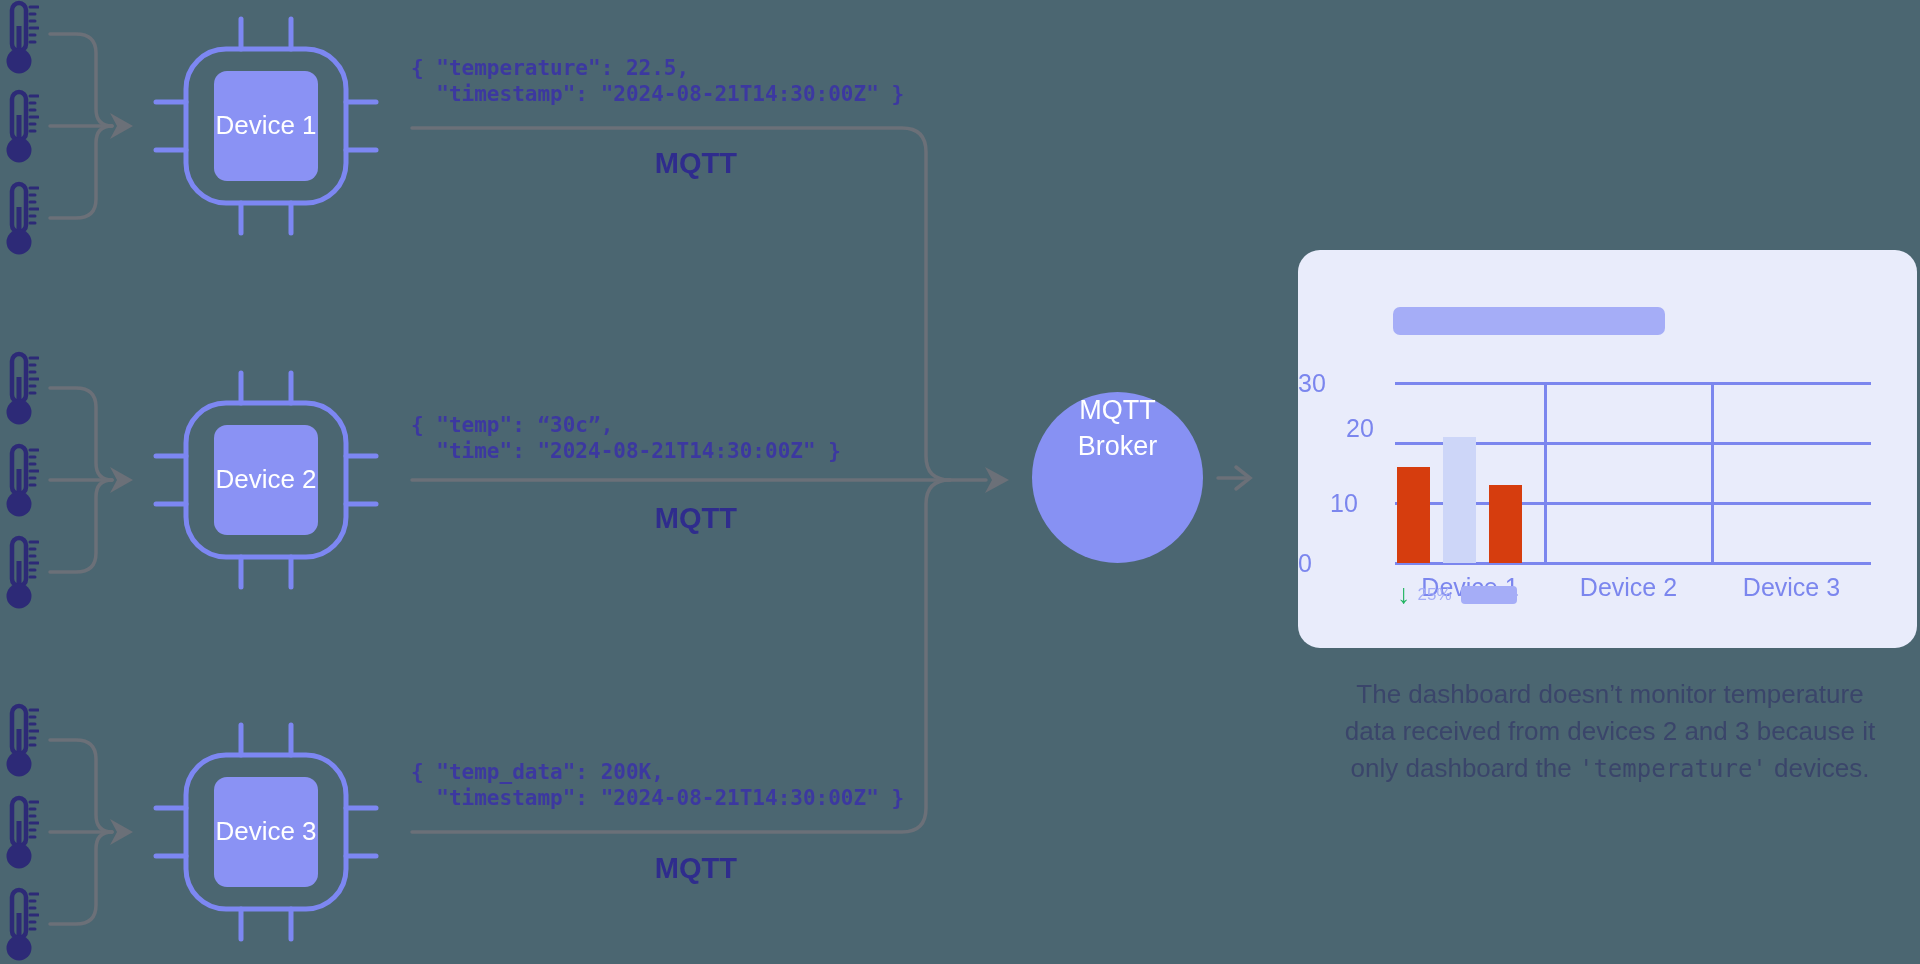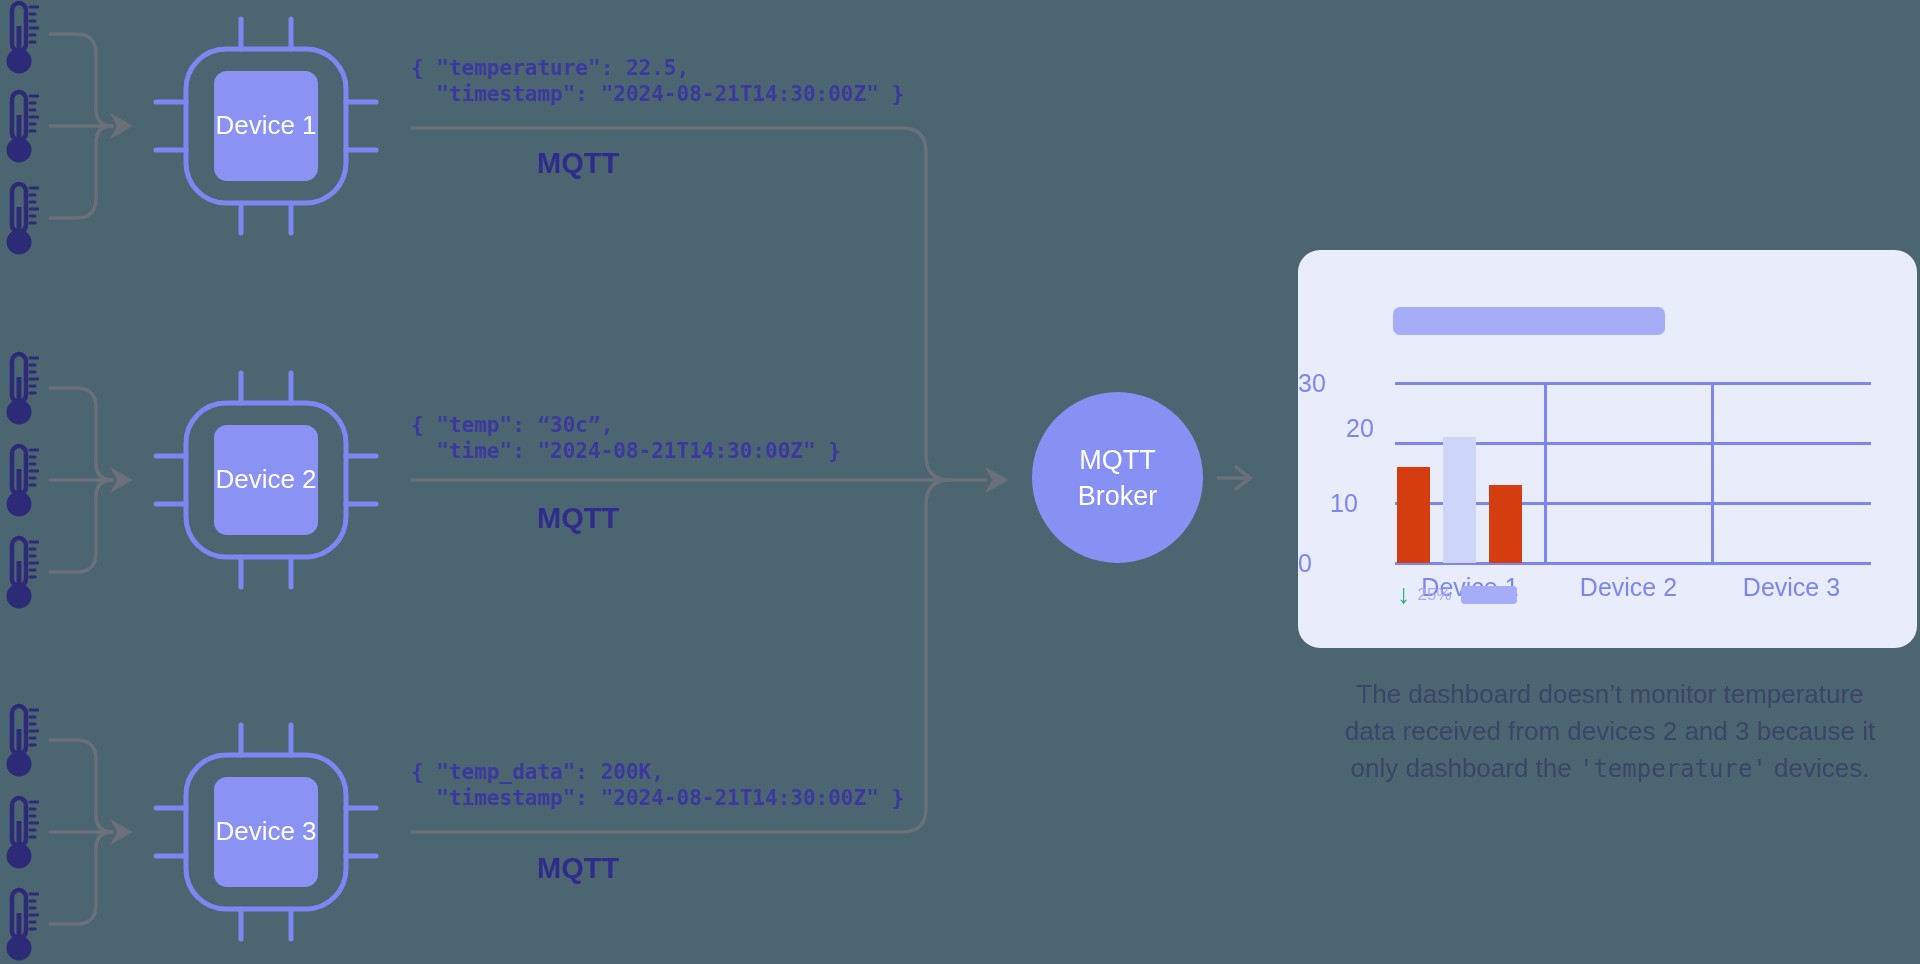--- a/index.html
+++ b/index.html
@@ -14,24 +14,24 @@
   #connectors{position:absolute;left:0;top:0;width:1920px;height:964px;}
   .thermo{position:absolute;left:5px;width:34px;height:76px;}
   .chip{position:absolute;left:150px;width:232px;height:226px;}
   .chip-svg-slot, .chip-svg-slot svg{position:absolute;left:0;top:0;width:232px;height:226px;}
   .chip-label{position:absolute;left:64px;top:58px;width:104px;height:110px;
     display:flex;align-items:center;justify-content:center;text-align:center;
     color:#ffffff;font-size:26px;line-height:1.3;}
   .payload{position:absolute;left:411px;margin:0;white-space:pre;
     font-family:"DejaVu Sans Mono",monospace;font-size:21px;line-height:26px;
     color:var(--json);font-weight:bold;}
-  .mqtt-label{position:absolute;left:537px;width:200px;text-align:left;
+  .mqtt-label{position:absolute;left:537px;width:200px;text-align:right;
     color:var(--mqtt);font-size:29px;font-weight:bold;}
   .broker{position:absolute;left:1032px;top:392px;width:171px;height:171px;
-    border-radius:50%;background:var(--broker-fill);display:flex;align-items:center;
+    border-radius:50%;background:var(--broker-fill);display:flex;
     justify-content:center;}
   .broker-label{width:120px;text-align:center;color:#ffffff;font-size:27px;line-height:36px;}
   .card{position:absolute;left:1298px;top:250px;width:619px;height:398px;
     border-radius:22px;background:var(--card-bg);}
   .title-ph{position:absolute;left:95px;top:57px;width:272px;height:28px;
     border-radius:7px;background:var(--ph);}
   .chart{position:absolute;left:0;top:0;width:619px;height:398px;}
   .hline{position:absolute;background:var(--peri);height:3px;}
   .vline{position:absolute;background:var(--peri);width:3px;}
   .ylab{position:absolute;left:0;width:72px;height:30px;line-height:30px;

